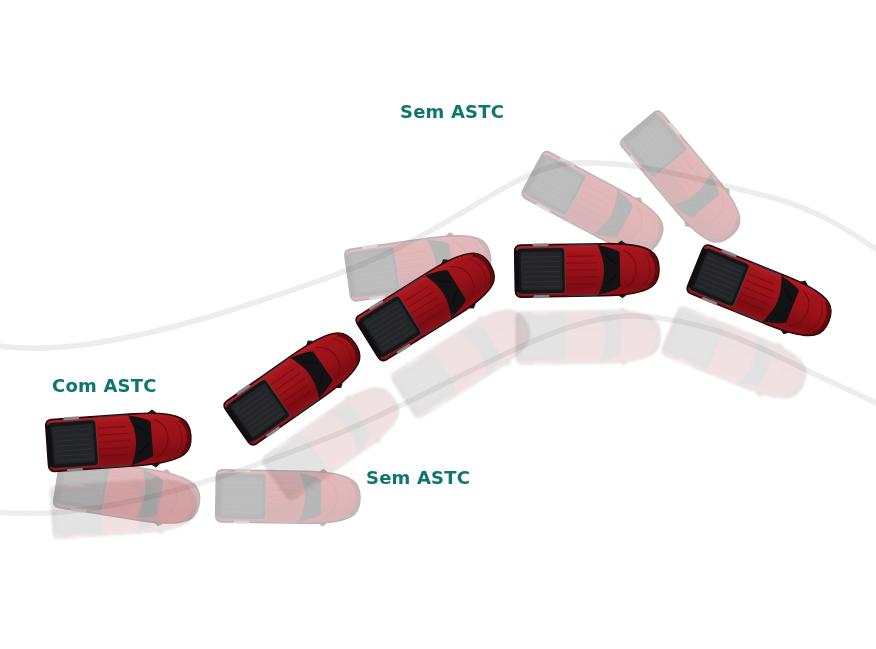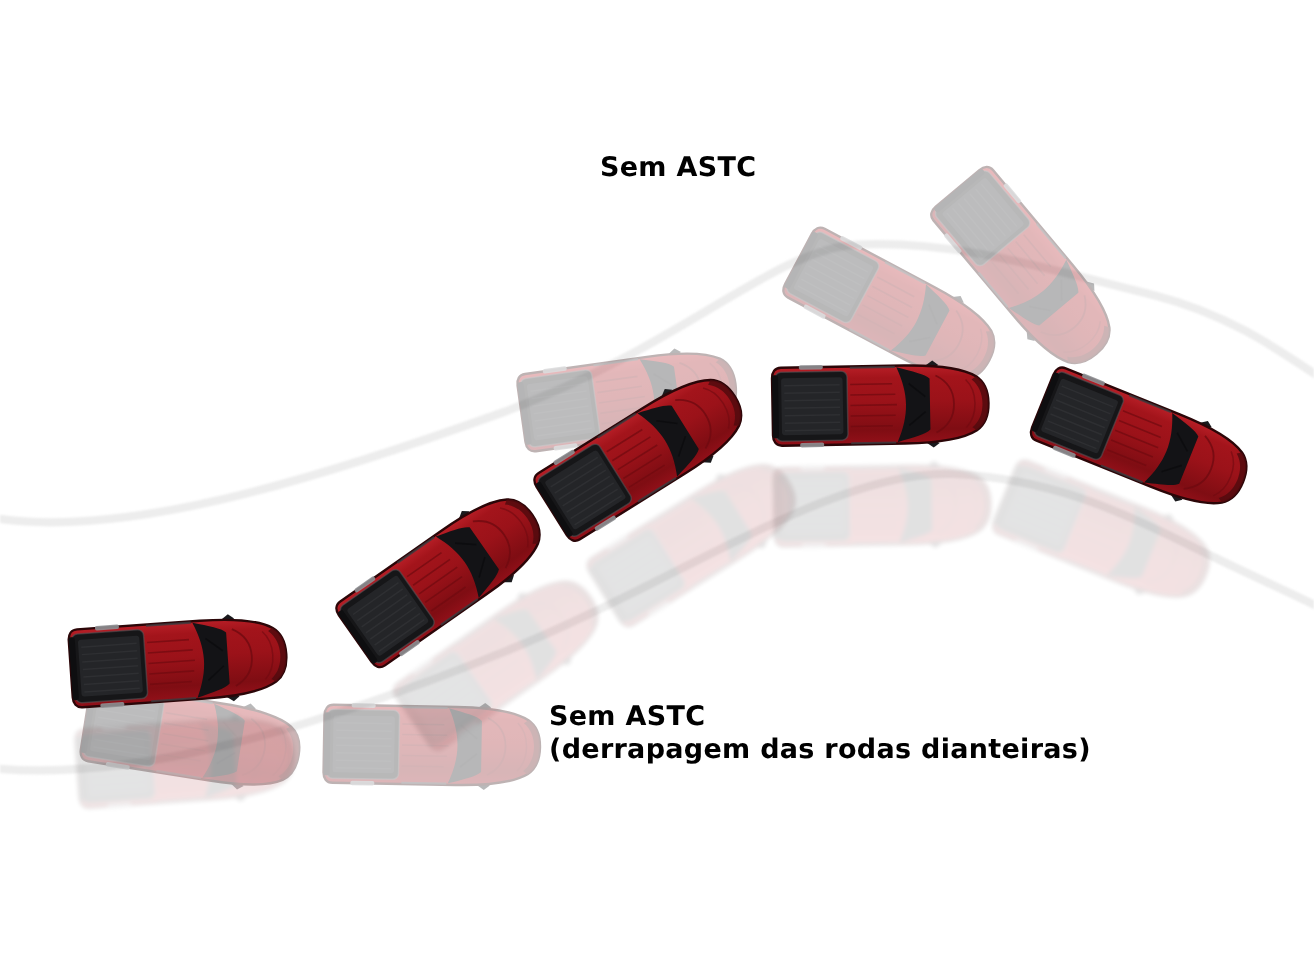--- a/index.html
+++ b/index.html
@@ -10,21 +10,21 @@
   .roads{position:absolute;left:0;top:0;width:876px;height:649px;filter:blur(0.6px);}
   #trucks-layer{position:absolute;left:0;top:0;width:100%;height:100%;}
   .truck{position:absolute;width:150px;height:62px;transform-origin:50% 50%;}
   .truck svg{display:block;width:100%;height:100%;overflow:visible;}
   .truck .reflection{
     position:absolute;left:0;top:67px;width:150px;height:62px;
     transform:scaleY(-1);opacity:0.12;filter:blur(1.3px);pointer-events:none;
   }
   .label{
     position:absolute;font-size:18px;line-height:22px;font-weight:600;
-    color:#000000;letter-spacing:0.2px;white-space:nowrap;z-index:30;
+    color:#0f766e;letter-spacing:0.2px;white-space:nowrap;z-index:30;
   }
   .hidden-defs{position:absolute;width:0;height:0;overflow:hidden;}
 </style>
 </head>
 <body>
 
 <div class="stage">
 
   <svg class="hidden-defs" aria-hidden="true">
     <defs>
@@ -388,19 +388,21 @@
       </g>
     </svg>
         </div>
       </div>
     </div>
 
   <div class="label" style="left: 400px; top: 101px;">
     <div>Sem ASTC</div>
   </div>
 
+  <div class="label" style="left: 52px; top: 375px;">
+    <div>Com ASTC</div>
+  </div>
 
   <div class="label" style="left: 366px; top: 467px;">
     <div>Sem ASTC</div>
-    <div>(derrapagem das rodas dianteiras)</div>
   </div>
 
 </div>
 
 </body></html>

